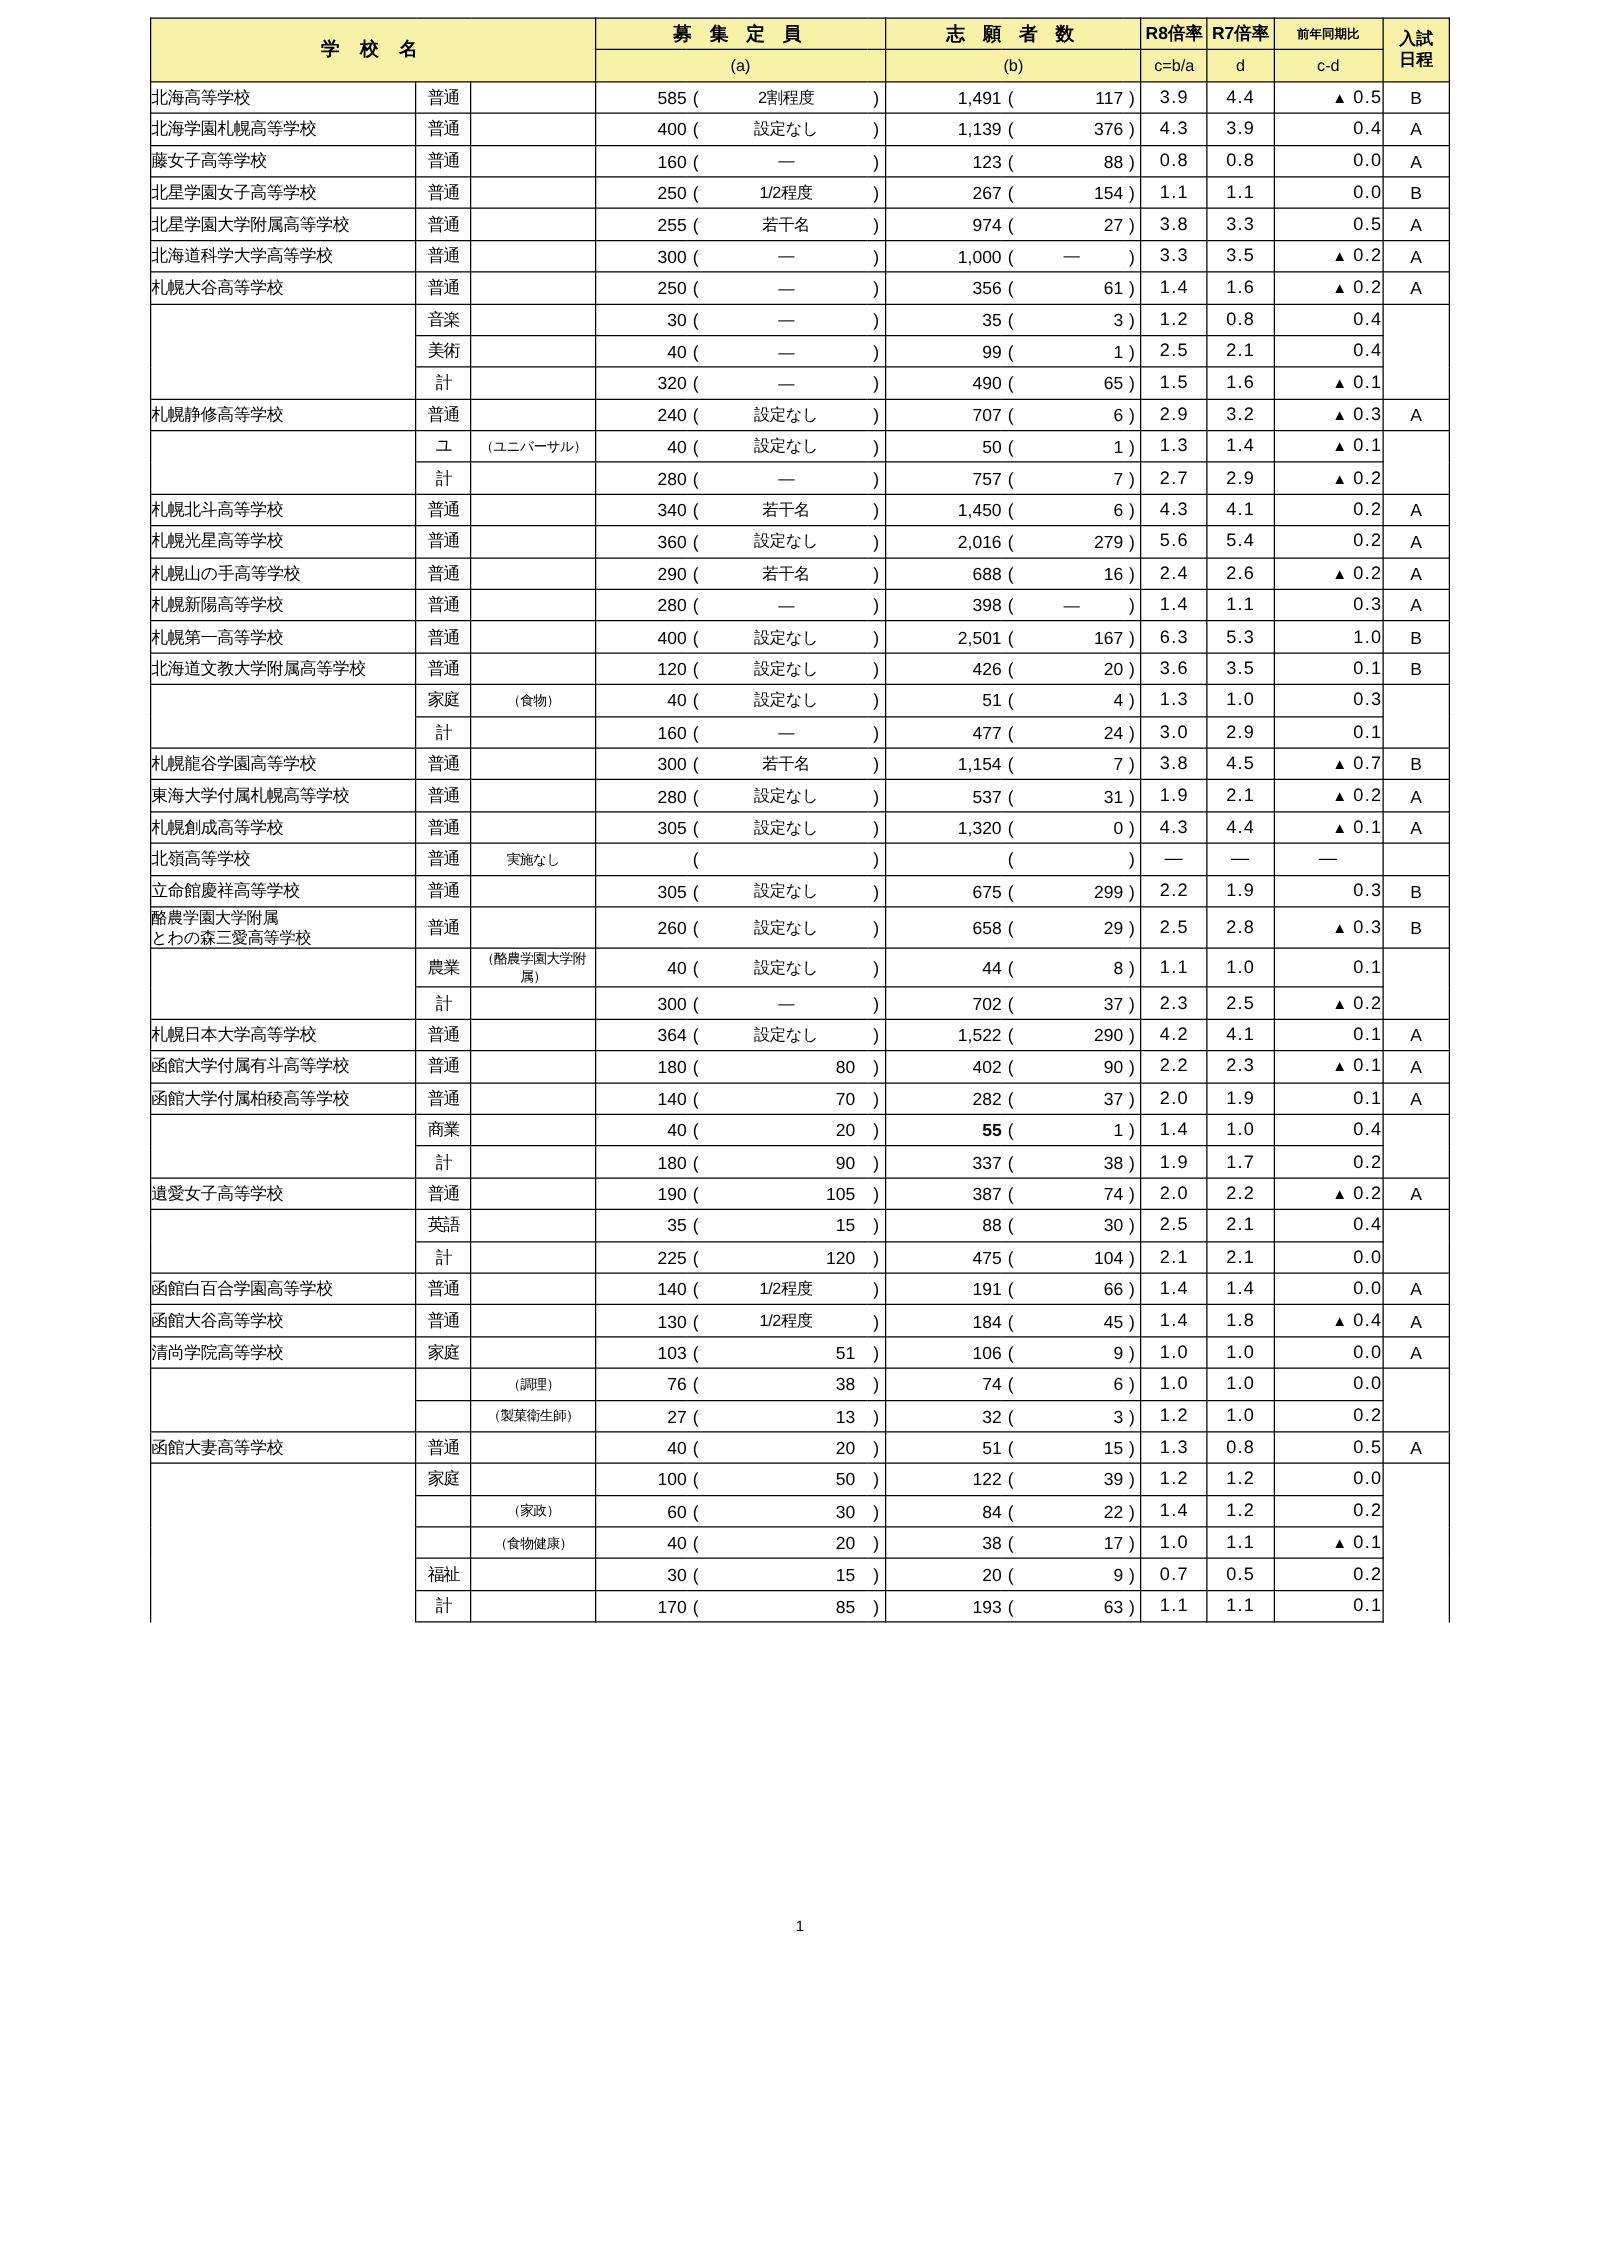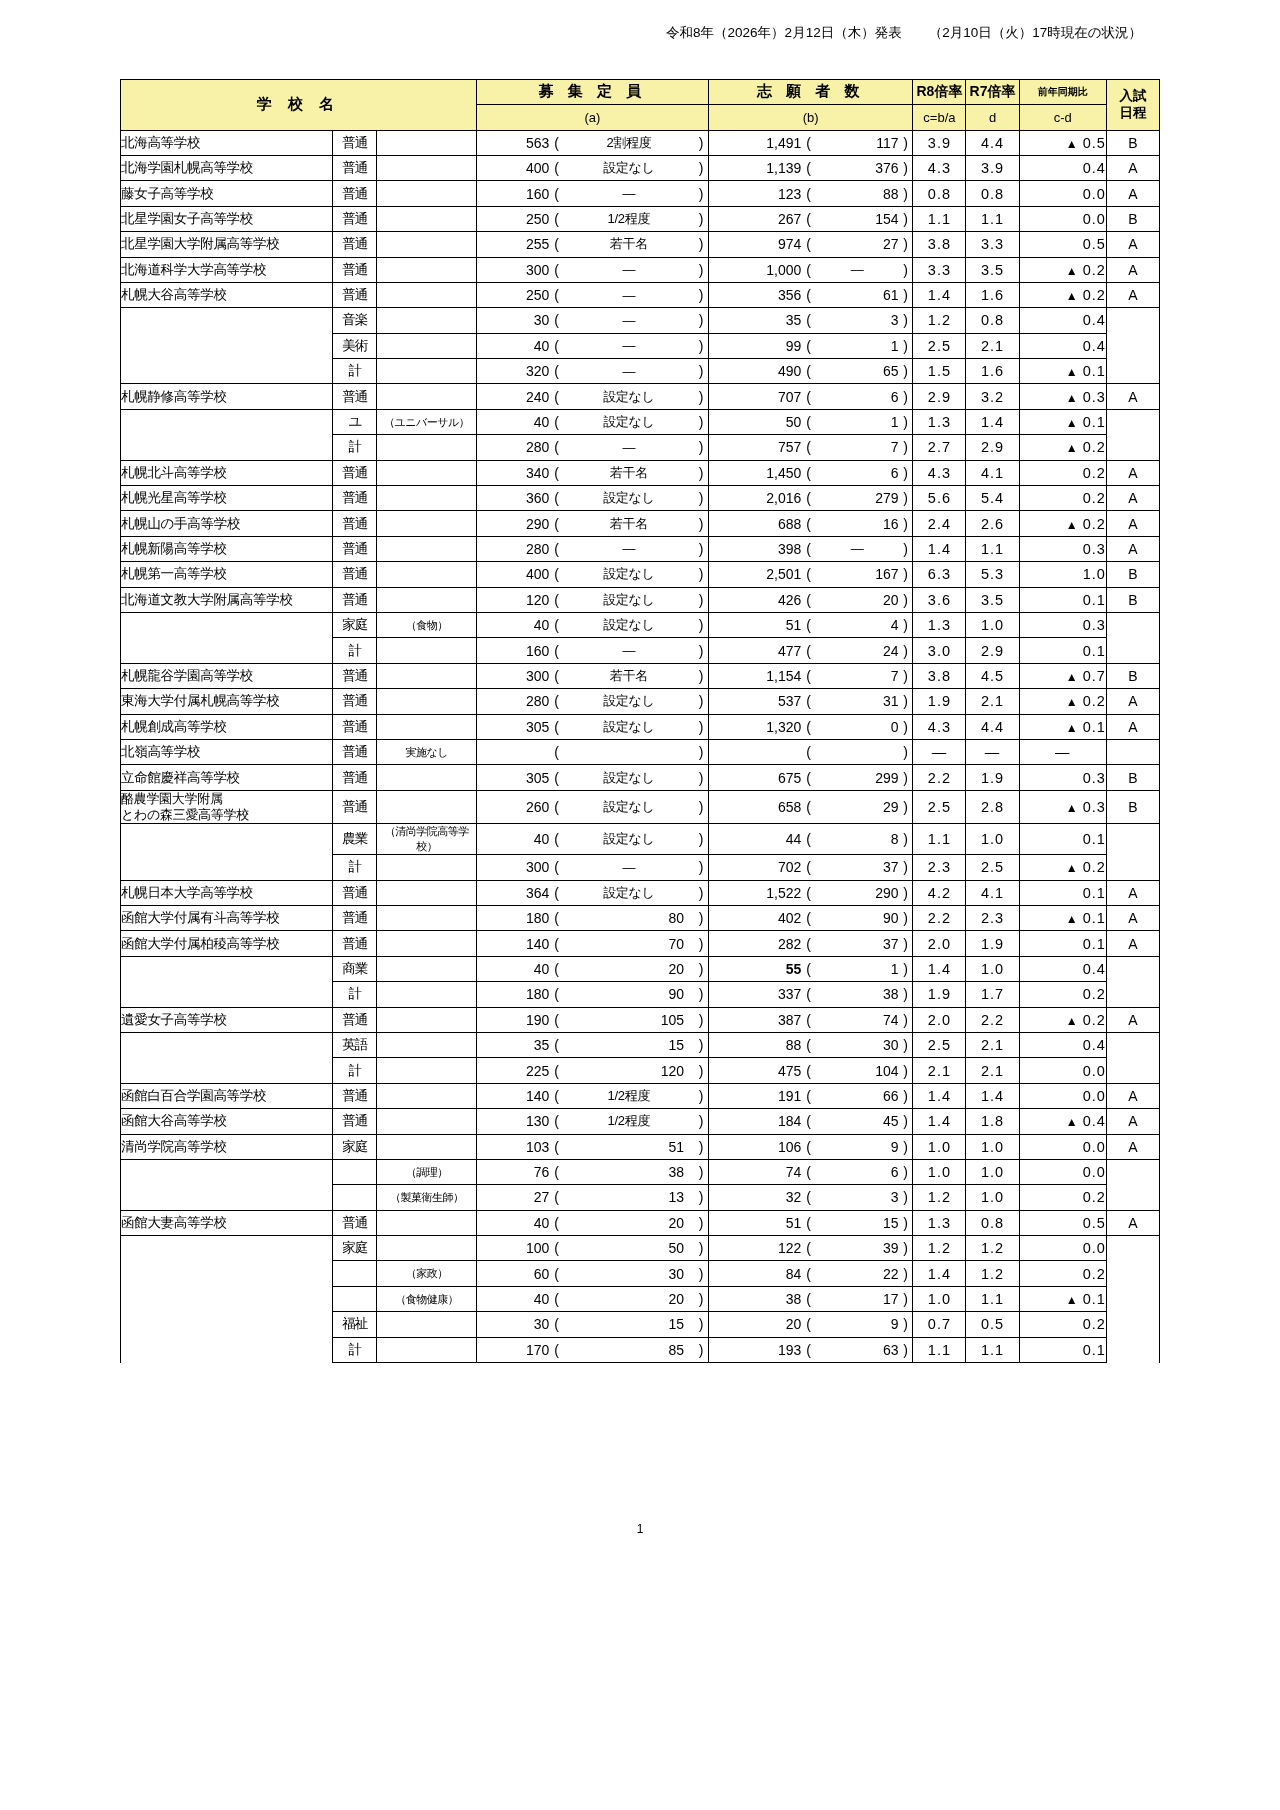--- a/index.html
+++ b/index.html
@@ -116,23 +116,20 @@
     text-align:center;
     font-size:12px;
   }
 </style>
 </head>
 <body>
 
 <div class="page">
 
 
-  <div class="meta-wrap meta-line2">
-    <span>令和8年（2026年）2月12日（木）発表　　（2月10日（火）17時現在の状況）</span>
-  </div>
 
   <table class="sheet">
     <colgroup>
       <col class="c-school">
         <col class="c-course">
         <col class="c-note">
       <col class="c-cap">
         <col class="c-p1">
         <col class="c-capnote">
         <col class="c-p2">
@@ -161,21 +158,21 @@
         <th class="hdr-sub">c=b/a</th>
         <th class="hdr-sub">d</th>
         <th class="hdr-sub">c-d</th>
       </tr>
     </thead>
     <tbody id="tbody">
         <tr class="grp-start">
           <td class="school"><span>北海高等学校</span></td>
           <td class="course">普通</td>
           <td class="note"></td>
-          <td class="num" style="border-right: none;">563</td>
+          <td class="num" style="border-right: none;">585</td>
           <td class="paren" style="border-left: none; border-right: none;">(</td>
           <td class="capnote" style="border-left: none; border-right: none;">2割程度</td>
           <td class="paren" style="border-left: none;">)</td>
           <td class="num" style="border-right: none;">1,491</td>
           <td class="paren" style="border-left: none; border-right: none;">(</td>
           <td class="appnote" style="border-left: none; border-right: none;">117</td>
           <td class="paren" style="border-left: none;">)</td>
           <td class="ratio">3.9</td>
           <td class="ratio">4.4</td>
           <td class="diff"><span class="tri">▲</span>0.5</td>
@@ -619,21 +616,21 @@
           <td class="appnote" style="border-left: none; border-right: none;">29</td>
           <td class="paren" style="border-left: none;">)</td>
           <td class="ratio">2.5</td>
           <td class="ratio">2.8</td>
           <td class="diff"><span class="tri">▲</span>0.3</td>
           <td class="sched">B</td>
         </tr>
         <tr>
           <td class="school" style="border-top: none; border-bottom: none;"></td>
           <td class="course">農業</td>
-          <td class="note">（清尚学院高等学校）</td>
+          <td class="note">（酪農学園大学附属）</td>
           <td class="num" style="border-right: none;">40</td>
           <td class="paren" style="border-left: none; border-right: none;">(</td>
           <td class="capnote" style="border-left: none; border-right: none;">設定なし</td>
           <td class="paren" style="border-left: none;">)</td>
           <td class="num" style="border-right: none;">44</td>
           <td class="paren" style="border-left: none; border-right: none;">(</td>
           <td class="appnote" style="border-left: none; border-right: none;">8</td>
           <td class="paren" style="border-left: none;">)</td>
           <td class="ratio">1.1</td>
           <td class="ratio">1.0</td>

